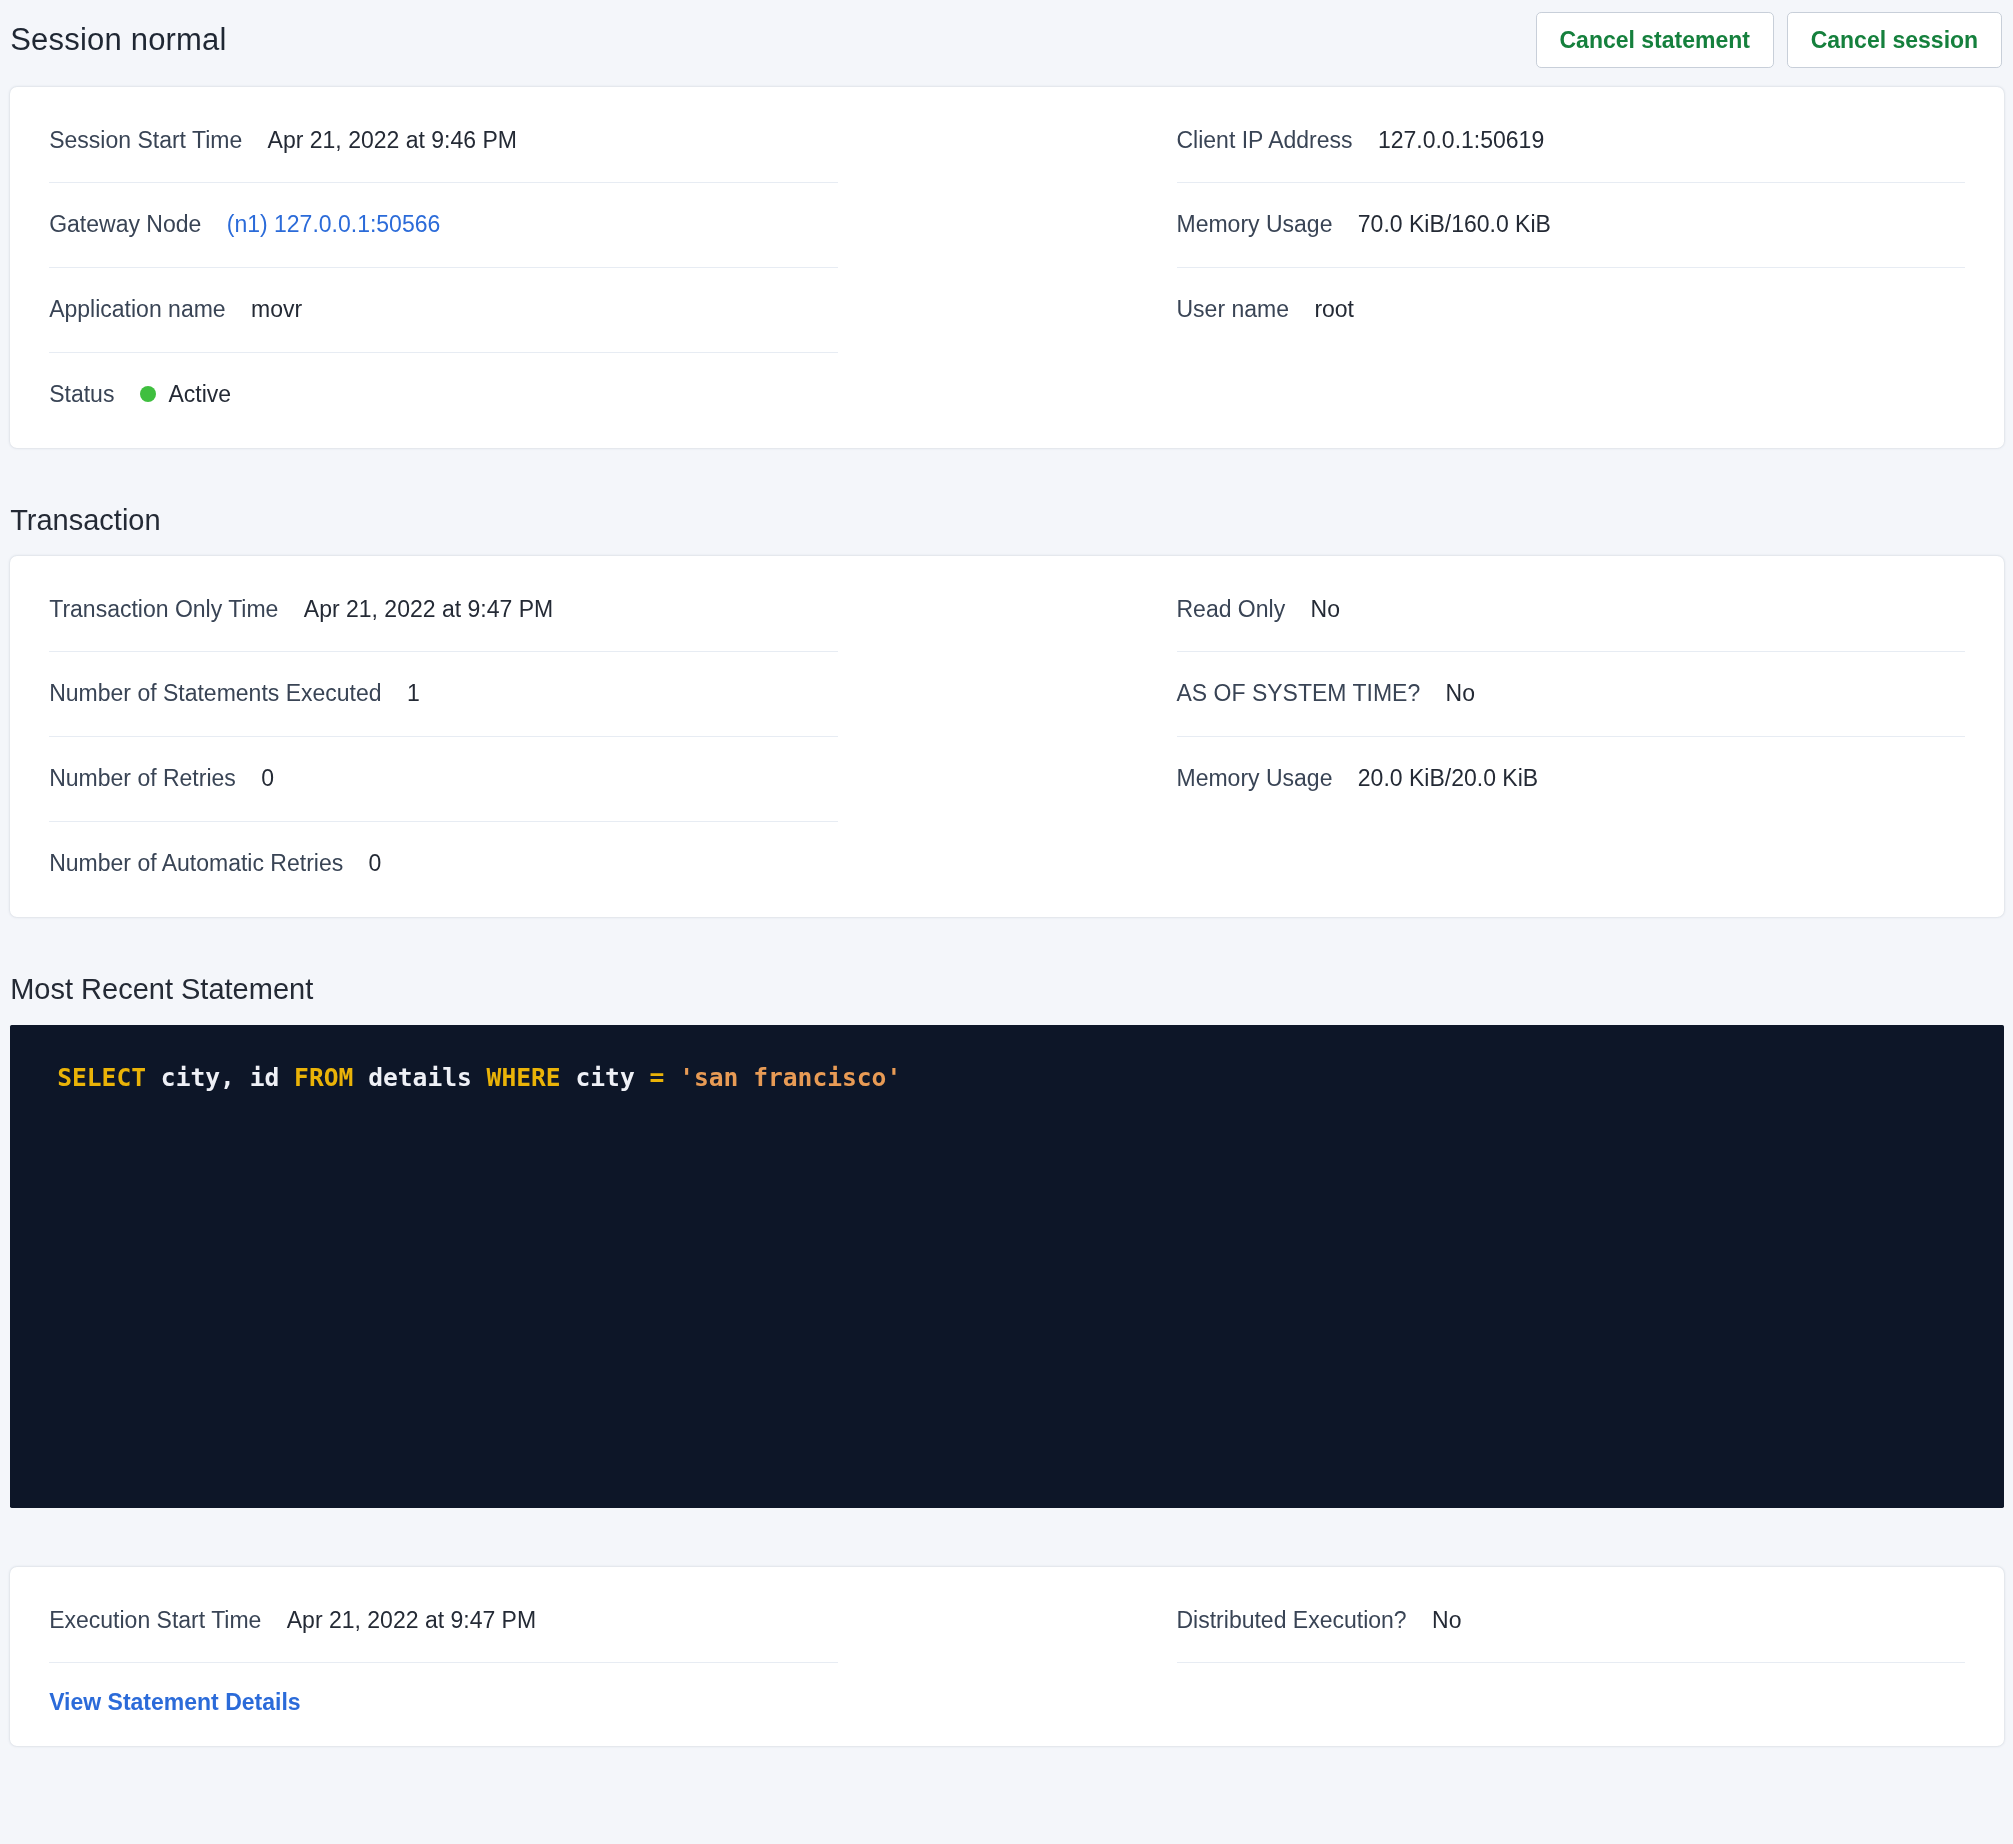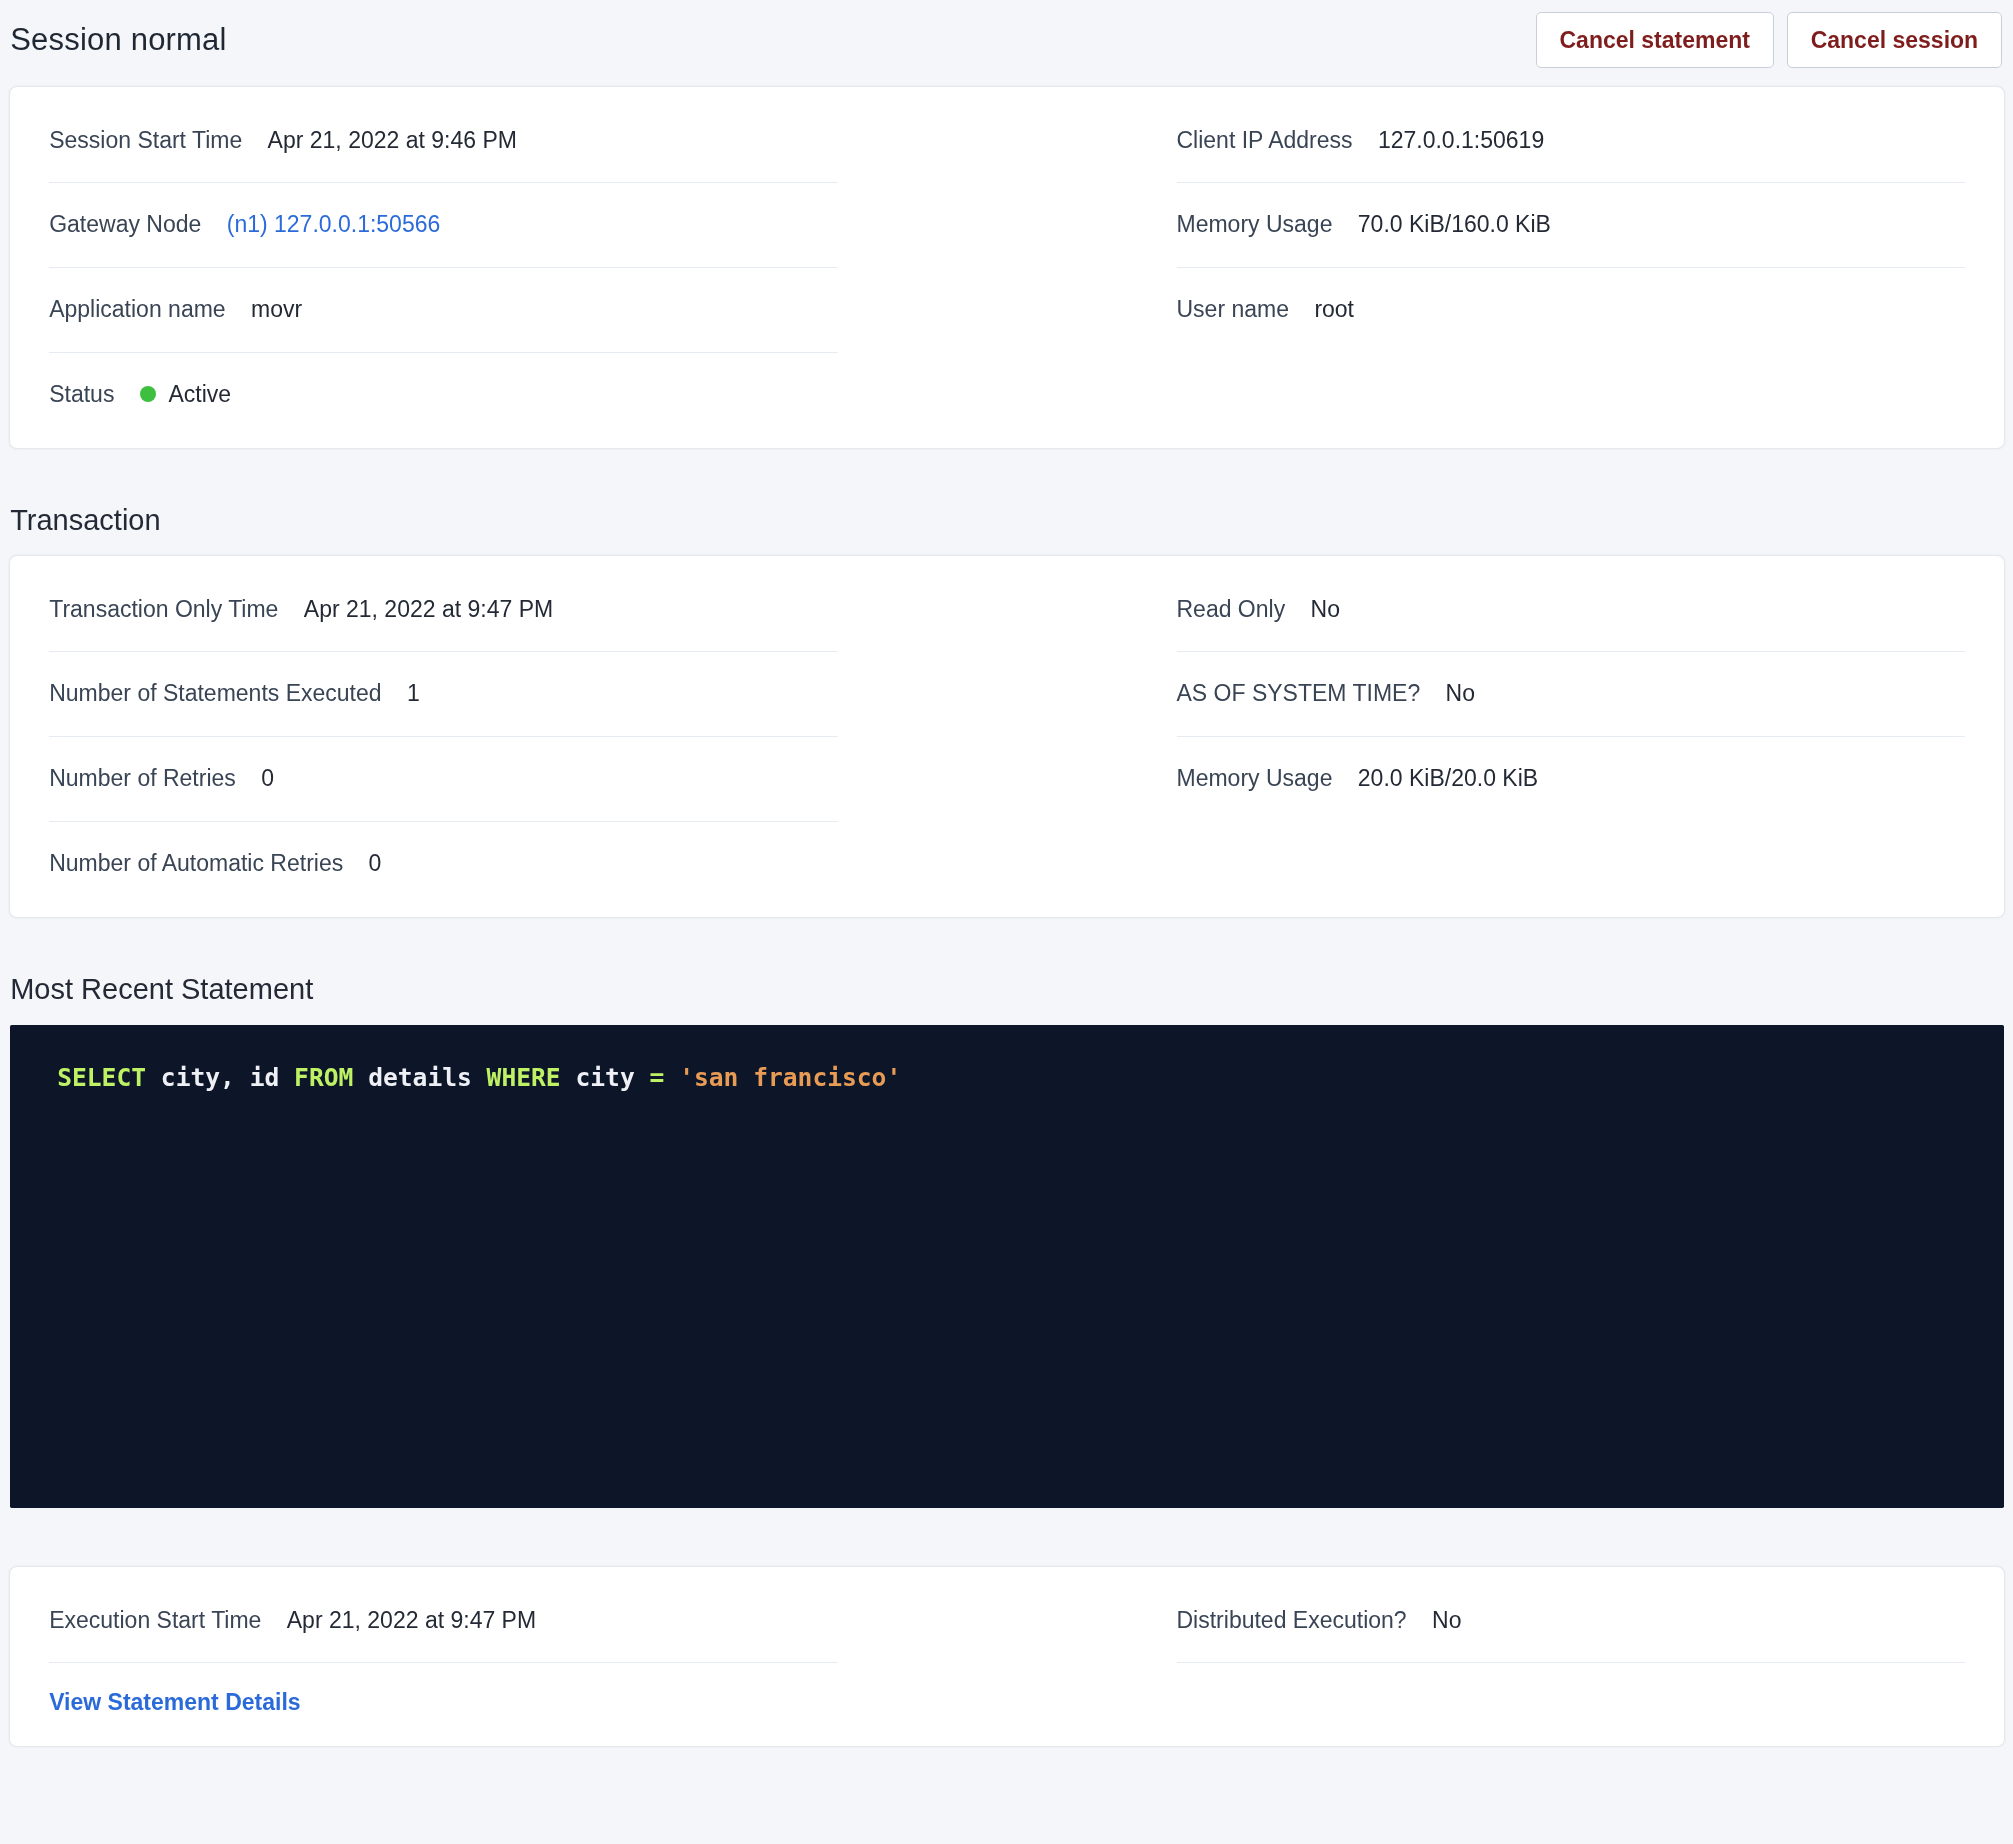--- a/index.html
+++ b/index.html
@@ -30,21 +30,21 @@
   }
   .header-actions { display: flex; gap: 12.7px; }
   .btn {
     background: #ffffff;
     border: 0.8px solid #c8cfd9;
     border-radius: 5.1px;
     padding: 13.6px 23px;
     font-family: "Liberation Sans", sans-serif;
     font-size: 23px;
     font-weight: bold;
-    color: #7f1d1d;
+    color: #15803d;
     cursor: pointer;
   }
 
   
   .card {
     background: #ffffff;
     border-radius: 6.8px;
     box-shadow: 0 0 2.5px rgba(67, 90, 111, 0.28);
     padding: 12px 39px;
   }
@@ -94,21 +94,21 @@
     padding: 36px 47px;
     border-radius: 1.7px;
     font-family: "DejaVu Sans Mono", monospace;
     font-size: 24.6px;
     font-weight: bold;
     line-height: 1.35;
     color: #eef0f6;
     white-space: pre-wrap;
     overflow: hidden;
   }
-  .tok-keyword { color: #bef264; }
+  .tok-keyword { color: #eab308; }
   .tok-plain   { color: #eef0f6; }
   .tok-string  { color: #e89b55; }
 
   .execution-card { margin-top: 59px; }
 </style>
 </head>
 <body>
 
 <div class="page">
 

